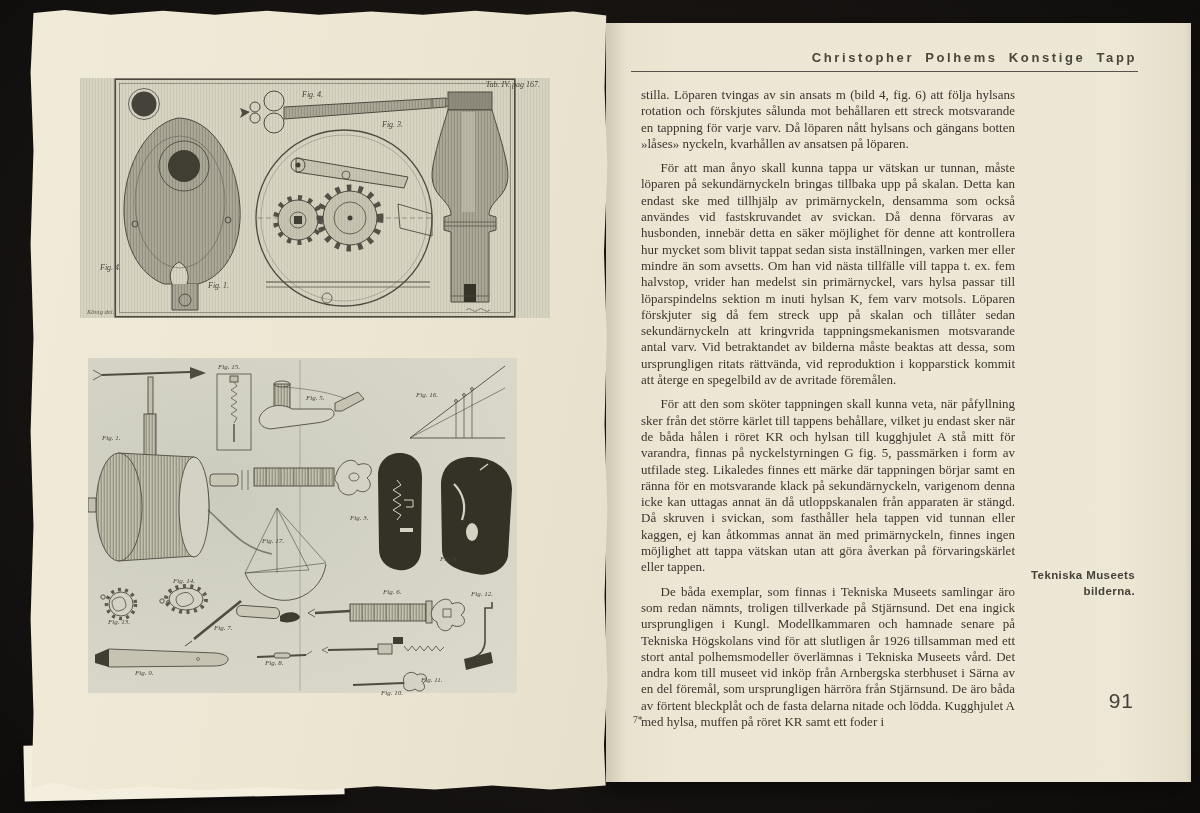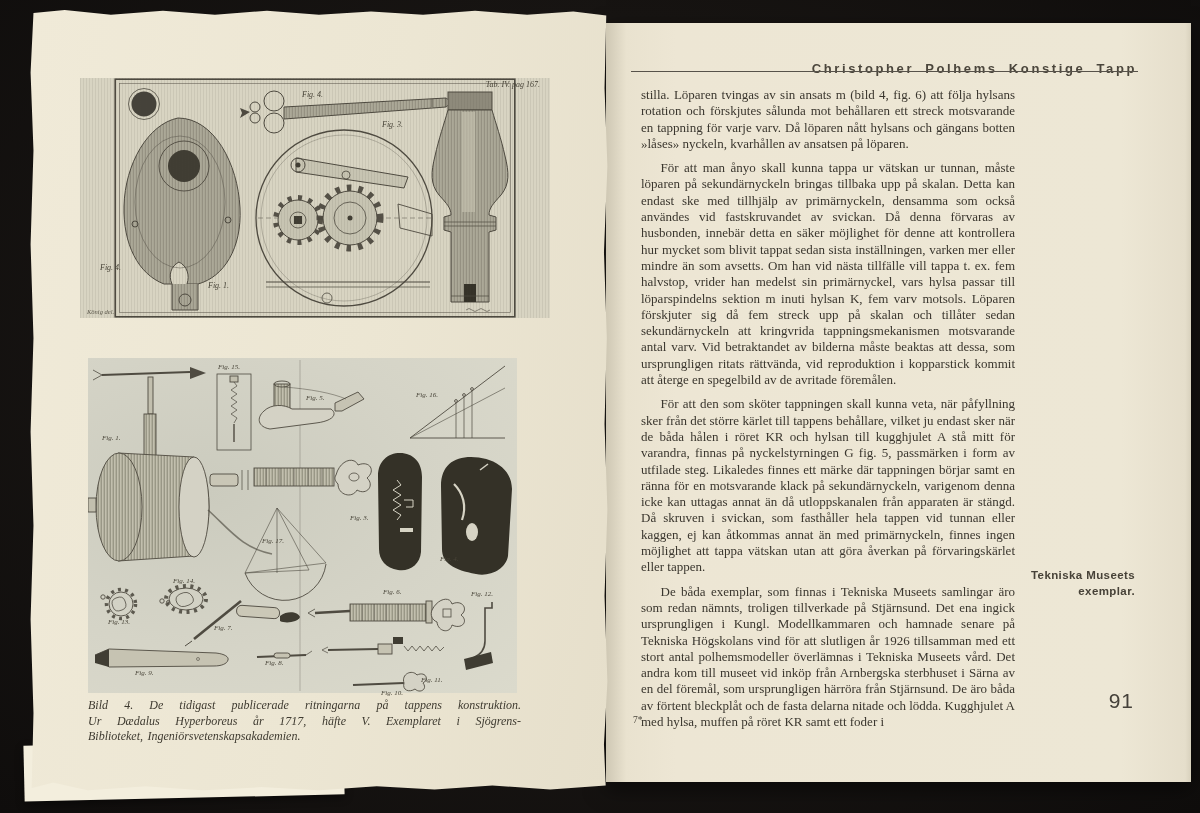--- a/index.html
+++ b/index.html
@@ -48,21 +48,21 @@
   .plate-sig { position:absolute; bottom:3px; left:7px; font:italic 6.5px "Liberation Serif", serif; color:#474337; opacity:.85; }
 
   
   .caption { position:absolute; left:58px; width:433px;
     font:italic 12px "Liberation Serif", serif; color:#3e3a30; }
   .cap3 { top:314px; } .cap4 { top:688px; }
   .cap-line { line-height:15.5px; text-align:justify; text-align-last:justify; word-spacing:1.5px; }
   .cap-line.last { text-align-last:left; }
 
   
-  .running-head { position:absolute; top:38px; right:54px;
+  .running-head { position:absolute; top:27px; right:54px;
     font-family:"Liberation Sans", sans-serif; font-size:13px; font-weight:700;
     letter-spacing:2.6px; word-spacing:5px; color:#4b463c; white-space:nowrap; }
   .head-rule { position:absolute; top:48px; left:25px; width:507px; height:1.2px; background:#57524a; }
   .body-col { position:absolute; left:27px; top:56px; width:390px;
     font-family:"Liberation Serif", serif; font-size:13px; line-height:16.3px;
     text-align:justify; color:#3a362e; }
   .body-col p { margin:8px; text-indent:1.5em; }
   .body-col p.first { text-indent:0; }
   .margin-note { position:absolute; top:544px; right:56px; text-align:right;
     font-family:"Liberation Sans", sans-serif; font-size:11.5px; font-weight:700;
@@ -330,41 +330,36 @@
           <span class="fig-label" style="left: 126px; top: 266px;">Fig. 7.</span>
           <span class="fig-label" style="left: 295px; top: 230px;">Fig. 6.</span>
           <span class="fig-label" style="left: 383px; top: 232px;">Fig. 12.</span>
           <span class="fig-label" style="left: 47px; top: 311px;">Fig. 9.</span>
           <span class="fig-label" style="left: 177px; top: 301px;">Fig. 8.</span>
           <span class="fig-label" style="left: 293px; top: 295px; margin-top: 36px;">Fig. 10.</span>
           <span class="fig-label" style="left: 333px; top: 318px;">Fig. 11.</span>
         </div>
     </figure>
 
-    <div class="caption cap4">
-      <div class="cap-line">Bild 4. De tidigast publicerade ritningarna på tappens konstruktion.</div>
-      <div class="cap-line">Ur Dædalus Hyperboreus år 1717, häfte V. Exemplaret i Sjögrens-</div>
-      <div class="cap-line last">Biblioteket, Ingeniörsvetenskapsakademien.</div>
-    </div>
 
   </section>
 
   <section class="page page-right">
     <header class="running-head">Christopher Polhems Konstige Tapp</header>
     <div class="head-rule"></div>
 
     <div class="body-col">
       <p class="first">stilla. Löparen tvingas av sin ansats m (bild 4, fig. 6) att följa hylsans rotation och förskjutes sålunda mot behållaren ett streck motsvarande en tappning för varje varv. Då löparen nått hylsans och gängans botten »låses» nyckeln, kvarhållen av ansatsen på löparen.</p>
       <p>För att man ånyo skall kunna tappa ur vätskan ur tunnan, måste löparen på sekundärnyckeln bringas tillbaka upp på skalan. Detta kan endast ske med tillhjälp av primärnyckeln, densamma som också användes vid fastskruvandet av svickan. Då denna förvaras av husbonden, innebär detta en säker möjlighet för denne att kontrollera hur mycket som blivit tappat sedan sista inställningen, varken mer eller mindre än som avsetts. Om han vid nästa tillfälle vill tappa t. ex. fem halvstop, vrider han medelst sin primärnyckel, vars hylsa passar till löparspindelns sektion m inuti hylsan K, fem varv motsols. Löparen förskjuter sig då fem streck upp på skalan och tillåter sedan sekundärnyckeln att kringvrida tappningsmekanismen motsvarande antal varv. Vid betraktandet av bilderna måste beaktas att dessa, som ursprungligen ritats rättvända, vid reproduktion i kopparstick kommit att återge en spegelbild av de avritade föremålen.</p>
       <p>För att den som sköter tappningen skall kunna veta, när påfyllning sker från det större kärlet till tappens behållare, vilket ju endast sker när de båda hålen i röret KR och hylsan till kugghjulet A stå mitt för varandra, finnas på nyckelstyrningen G fig. 5, passmärken i form av utfilade steg. Likaledes finnes ett märke där tappningen börjar samt en ränna för en motsvarande klack på sekundärnyckeln, varigenom denna icke kan uttagas annat än då utloppskanalen från apparaten är stängd. Då skruven i svickan, som fasthåller hela tappen vid tunnan eller kaggen, ej kan åtkommas annat än med primärnyckeln, finnes ingen möjlighet att tappa vätskan utan att göra åverkan på förvaringskärlet eller tappen.</p>
       <p>De båda exemplar, som finnas i Tekniska Museets samlingar äro som redan nämnts, troligen tillverkade på Stjärnsund. Det ena ingick ursprungligen i Kungl. Modellkammaren och hamnade senare på Tekniska Högskolans vind för att slutligen år 1926 tillsamman med ett stort antal polhemsmodeller överlämnas i Tekniska Museets vård. Det andra kom till museet vid inköp från Arnbergska sterbhuset i Särna av en del föremål, som ursprungligen härröra från Stjärnsund. De äro båda av förtent bleckplåt och de fasta delarna nitade och lödda. Kugghjulet A med hylsa, muffen på röret KR samt ett foder i</p>
     </div>
 
     <aside class="margin-note">
       <div>Tekniska Museets</div>
-      <div>exemplar.</div>
+      <div>bilderna.</div>
     </aside>
 
     <div class="sig-mark">7*</div>
     <div class="page-number">91</div>
   </section>
 
 </div>
 
 </body></html>

